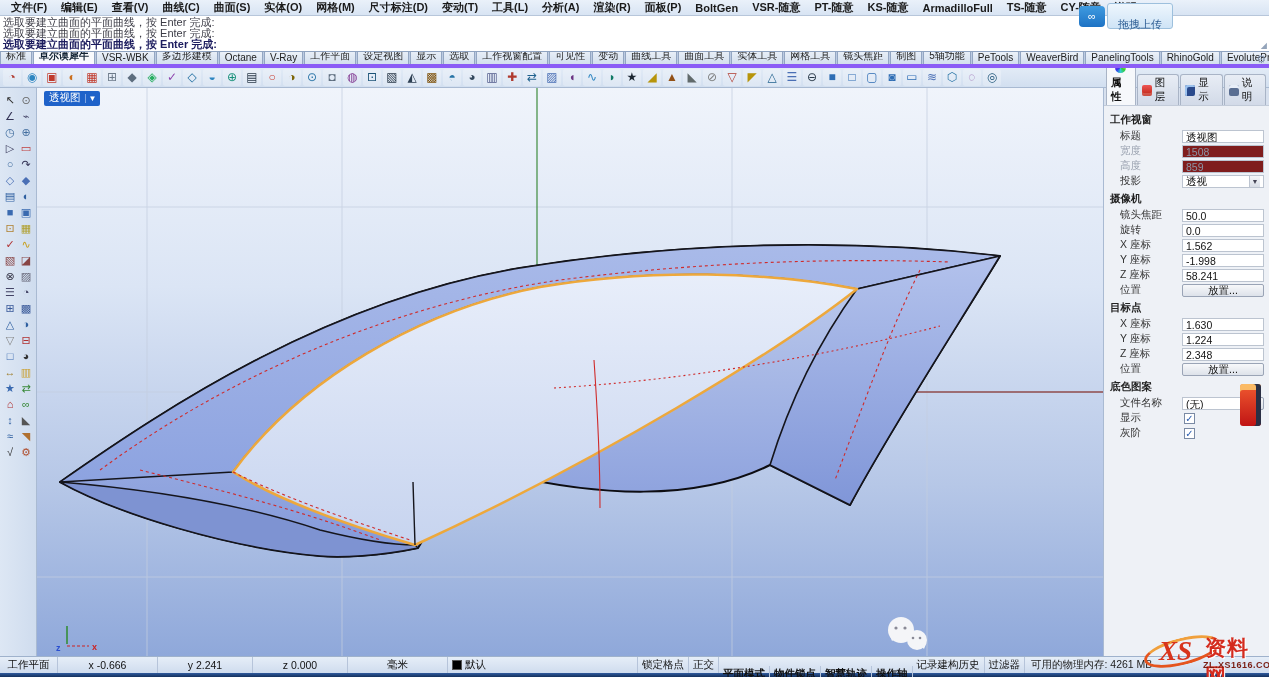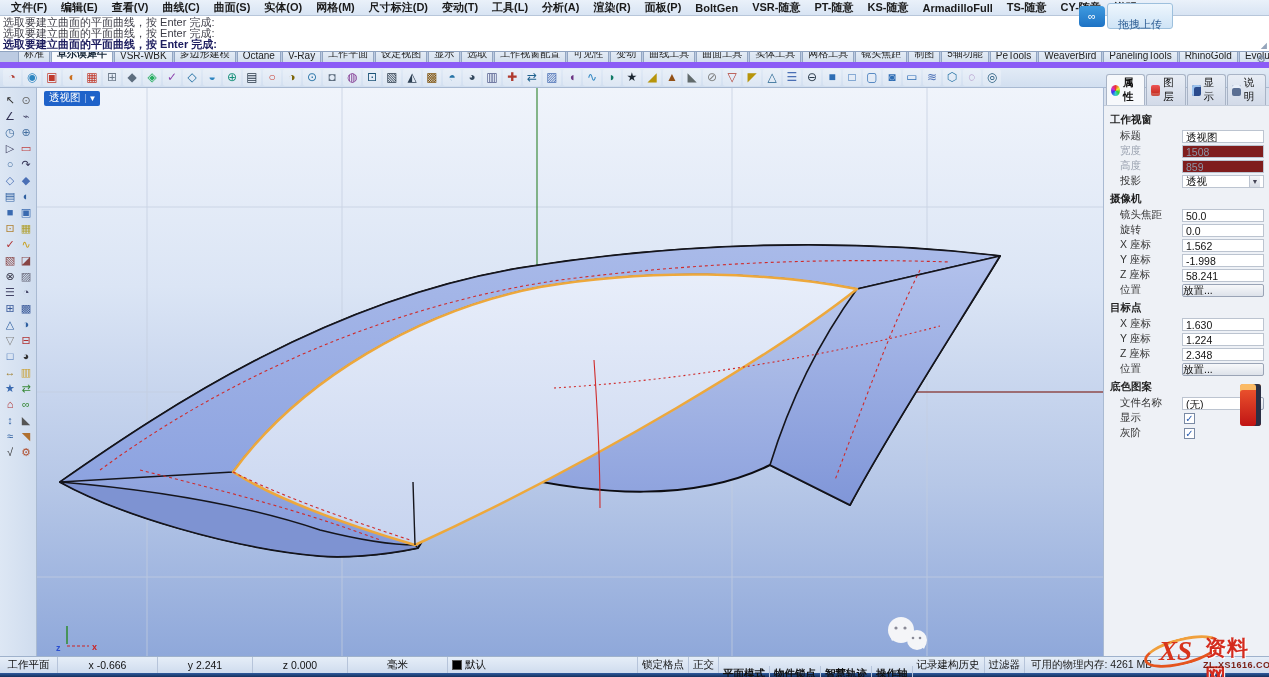--- a/index.html
+++ b/index.html
@@ -17,22 +17,22 @@
   .upload-btn { margin-left:2px; height:19px; padding:12px 10px; background:linear-gradient(#eef6fd,#cfe4f6);
                 border:1px solid #9dc0dd; border-radius:3px; font-size:11px; color:#2d5d93; line-height:17px; }
 
   
   .cmdarea { height:36px; background:#fff; border-bottom:1px solid #8fa3c0; padding:1px 14px 0 3px; position:relative; }
   .cmdline { height:11px; font-size:11px; color:#3c3c46; line-height:11px; }
   .cmdline.prompt { font-weight:bold; color:#1c1c5e; }
   .cmd-grip { position:absolute; right:2px; bottom:1px; font-size:8px; color:#94a4ba; }
 
   
-  .tabrow { height:16px; background:#bccbe2; display:flex; align-items:flex-end; padding:1px 2px 0 18px;
-            border-bottom:6px solid #8b5cf6; overflow:hidden; white-space:nowrap; position:relative; }
+  .tabrow { height:16px; background:#bccbe2; display:flex; align-items:flex-end; padding:1px 2px 0 0;
+            border-bottom:4px solid #8b5cf6; overflow:hidden; white-space:nowrap; position:relative; }
   .ttab { font-size:10px; padding:1px 5px 1px 5px; margin-right:1px; border:1px solid #93a6c2; border-bottom:none;
           border-radius:3px 3px 0 0; background:linear-gradient(#eef3fa,#d3dfee); color:#222; }
   .ttab.active { background:#f8fafd; font-weight:bold; color:#123; position:relative; top:0; }
   .tab-gear { position:absolute; right:3px; top:1px; color:#7a8aa2; font-size:11px; }
 
   
   .iconbar { height:20px; background:linear-gradient(#e2ebf6,#d2dff0); border-bottom:1px solid #a9bad2;
              display:flex; align-items:center; padding-left:3px; overflow:hidden; }
   .ticon { width:18px; height:17px; margin-right:2px; font-size:12px; line-height:17px; text-align:center;
            border-radius:2px; background:rgba(255,255,255,.25); }
@@ -49,39 +49,39 @@
   .vp svg { position:absolute; left:0; top:0; width:100%; height:100%; }
   .vp-title { position:absolute; left:7px; top:3px; background:#1f62c9; color:#fff; font-size:10.5px;
               padding:0 4px 1px 5px; border-radius:2px; display:flex; align-items:center; gap:4px; z-index:5; }
   .vp-title .dd { font-size:8px; border-left:1px solid #7fa5e2; padding-left:3px; }
 
   
   .panel { width:166px; background:#eef1f6; border-left:1px solid #a9bad2; font-size:10.5px; }
   .ptabs { height:18px; display:flex; align-items:flex-end; background:#d7e0ee; padding:2px 2px 0 2px; border-bottom:1px solid #c2cbd9;}
   .ptab { display:flex; align-items:center; gap:3px; padding:1px 4px; border:1px solid #a9b4c6; border-bottom:none;
           border-radius:3px 3px 0 0; background:linear-gradient(#e8edf5,#d2dae8); margin-right:1px; font-size:10.5px; }
-  .ptab.active { background:#f6f8fb; font-weight:bold; }
+  .ptab.active { background:#f6f8fb; font-weight:bold;flex-direction:column; }
   .pticon { width:11px; height:11px; border-radius:2px; }
   .pticon.color-wheel { border-radius:50%; background:conic-gradient(#e33,#ee3,#3c3,#3cc,#33e,#c3c,#e33); }
   .pticon.layers { background:linear-gradient(#e55,#b21); box-shadow:inset 0 -3px 0 #fff3; }
   .pticon.display { background:#2a4a8c; box-shadow:inset 2px 2px 0 #9cc2ee; }
   .pticon.notes { background:#5a6e92; box-shadow:inset 0 3px 0 #e8eef8; }
 
   .pcontent { padding:4px 2px 0 2px; }
   .psec-title { font-weight:bold; color:#222; padding:3px 0 2px 4px; }
   .prow { display:flex; align-items:center; height:14px; margin-bottom:1px; }
   .plabel { width:76px; padding-left:14px; color:#333; white-space:nowrap; overflow:hidden; }
   .prow.disabled .plabel { color:#98a0ae; }
   .pval { flex:1; height:13px; line-height:12px; background:#fff; border:1px solid #bcc4d0; padding:0 3px;
           margin-right:3px; overflow:hidden; white-space:nowrap; }
   .prow.disabled .pval { background:#7f1d1d; color:#8c94a4; }
   .pval.select { display:flex; justify-content:space-between; align-items:center; }
   .pval.select .dd { width:11px; text-align:center; background:linear-gradient(#f4f6f9,#d8dde6);
                      border-left:1px solid #bcc4d0; font-size:7px; color:#445; height:100%; line-height:11px; }
-  .pbtn { flex:1; height:13px; margin-right:3px; text-align:left; line-height:11px;
+  .pbtn { flex:1; height:13px; margin-right:3px; text-align:center; line-height:11px;
           background:linear-gradient(#f7f8fa,#dde2ea); border:1px solid #9aa4b6; border-radius:2px; }
   .pmini { width:14px; height:13px; margin-right:3px; text-align:center; line-height:10px;
            background:linear-gradient(#f7f8fa,#dde2ea); border:1px solid #9aa4b6; border-radius:2px; font-size:9px; }
   .cbx { width:11px; height:11px; background:#fff; border:1px solid #7a8aa4; color:#2a5db0;
          font-size:10px; line-height:10px; text-align:center; margin-left:2px; }
 
   
   .statusbar { height:17px; background:linear-gradient(#e6eef8,#cfdcee); border-top:1px solid #9fb2cc;
                display:flex; align-items:center; font-size:10.5px; }
   .scell, .stoggle { height:100%; display:flex; align-items:center; justify-content:center;

